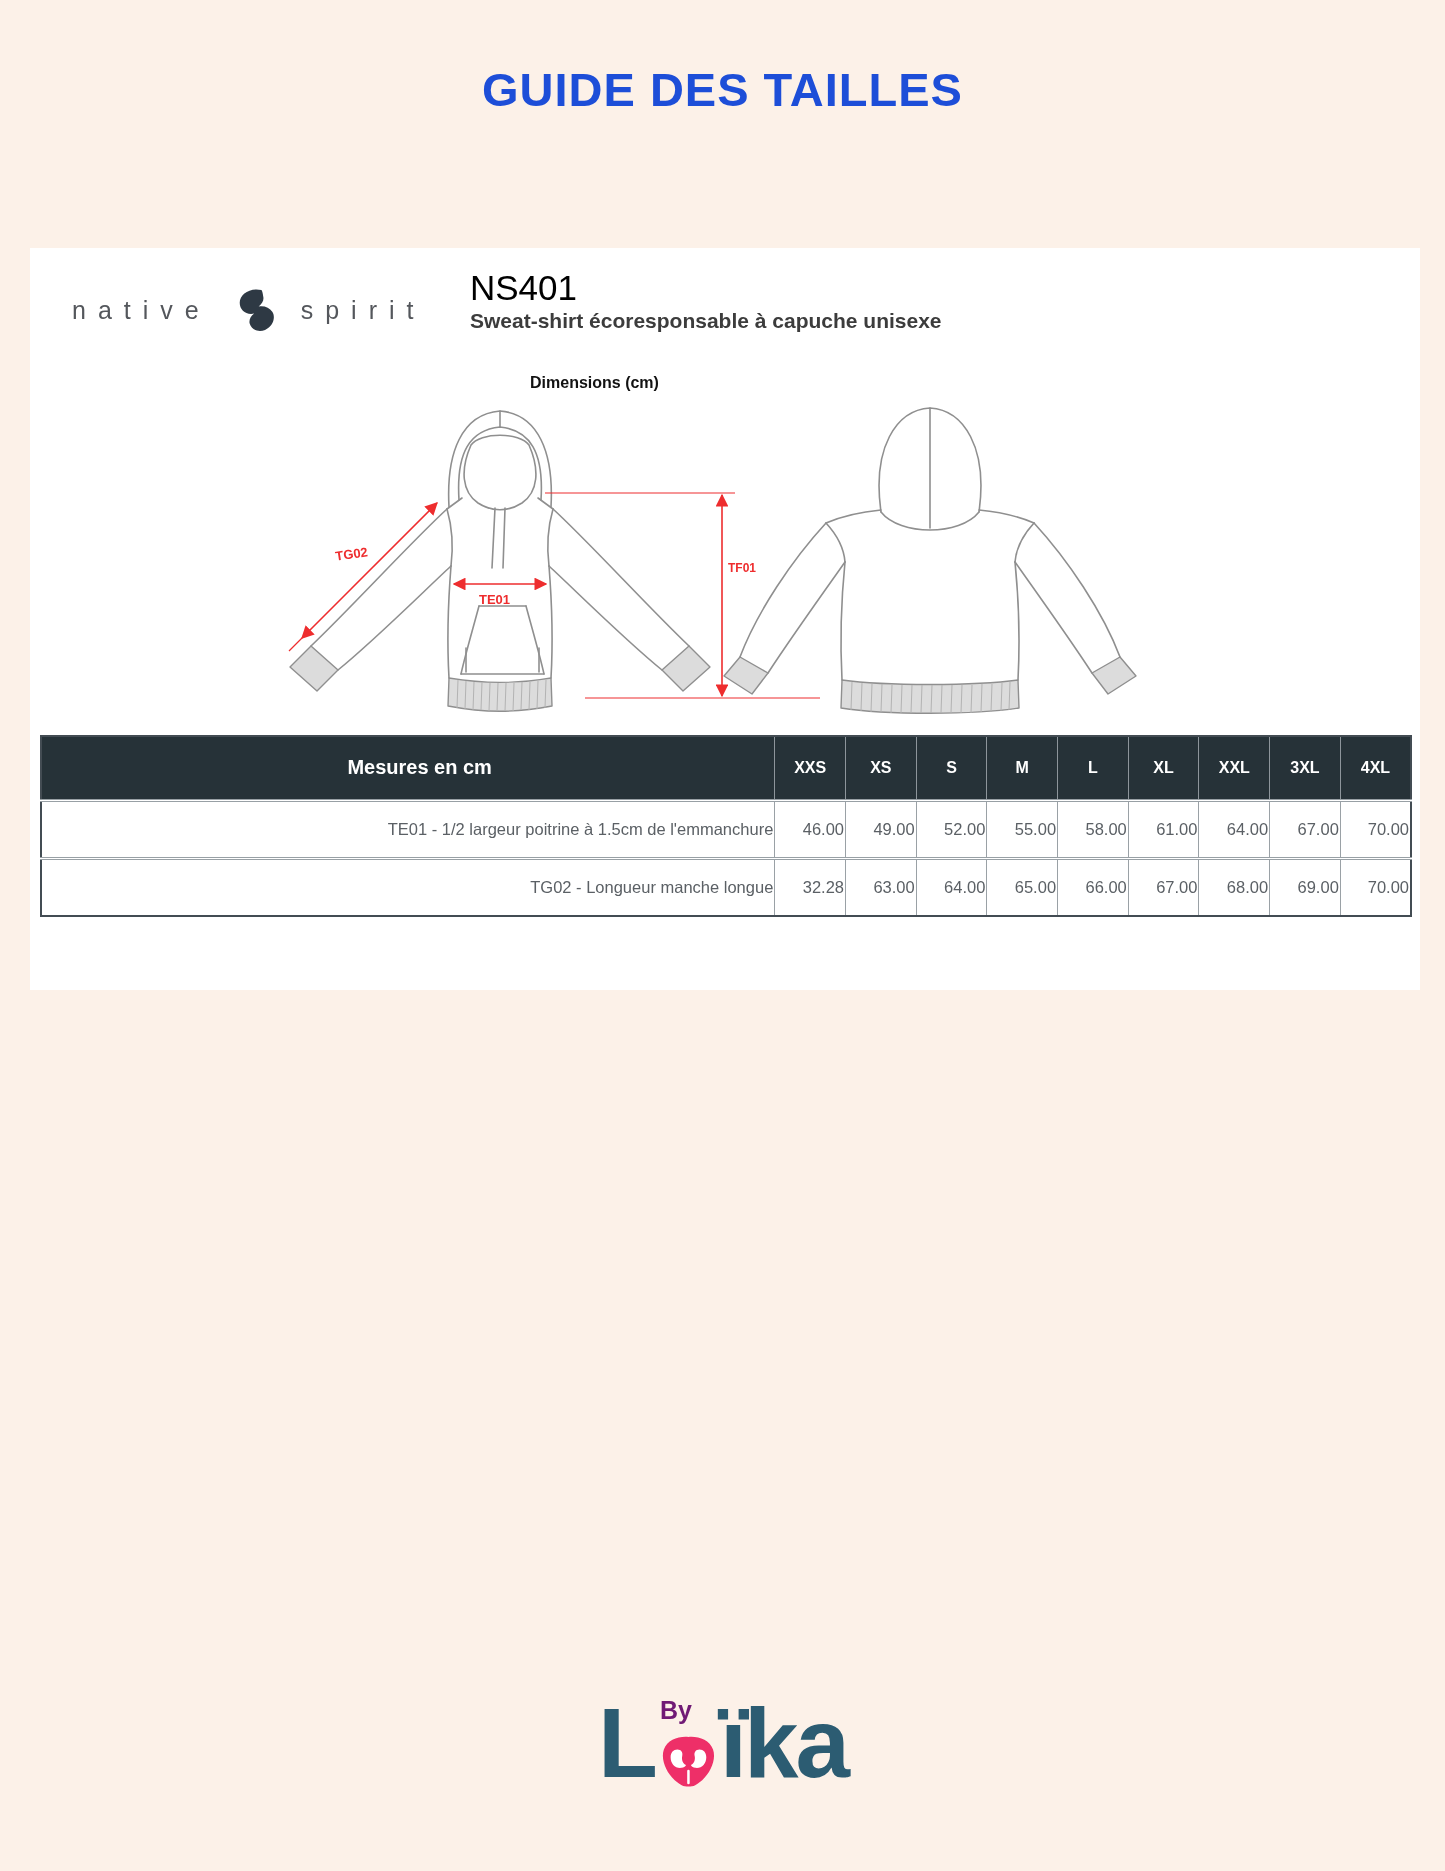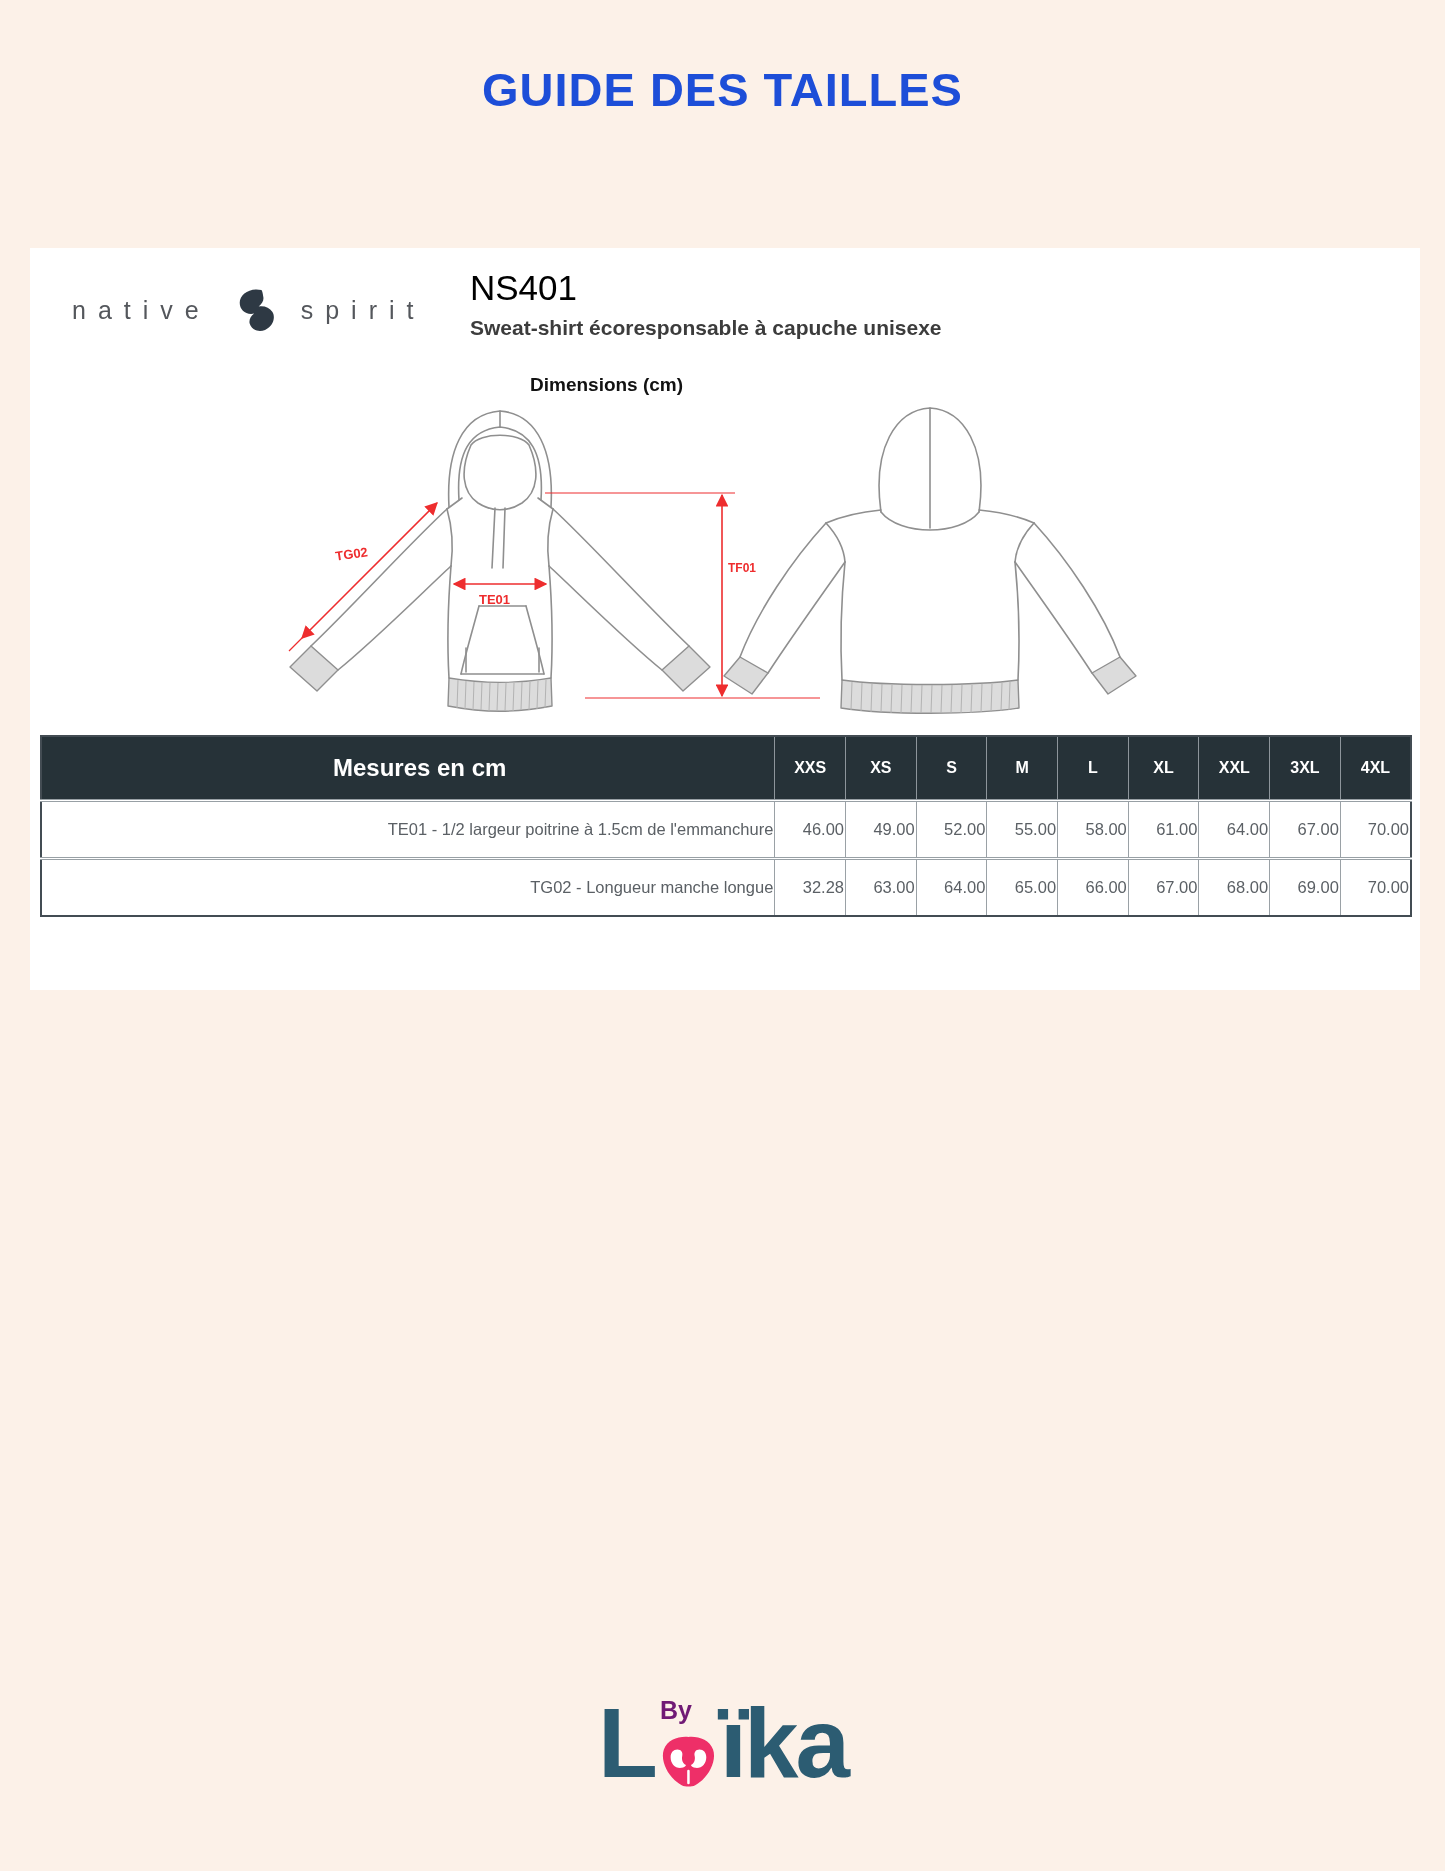--- a/index.html
+++ b/index.html
@@ -22,24 +22,24 @@
     position:absolute;left:42px;top:40px;
     display:flex;align-items:center;gap:26px;
   }
   .ns-logo .word{
     font-size:25px;color:#54575c;letter-spacing:12px;font-weight:400;
   }
   .ns-logo svg{display:block;}
   
   .product{position:absolute;left:440px;top:20px;}
   .product .code{font-size:35px;color:#000000;font-weight:400;}
-  .product .name{font-size:21px;color:#3c3c3c;font-weight:700;margin-top:8px;}
+  .product .name{font-size:21px;color:#3c3c3c;font-weight:700;margin-top:1px;}
   .dim-heading{
     position:absolute;left:500px;top:126px;
-    font-size:19px;font-weight:700;color:#121212;
+    font-size:16px;font-weight:700;color:#121212;
   }
   .drawing{position:absolute;left:170px;top:157px;}
   .drawing .garment{stroke:#8f8f8f;stroke-width:1.6;fill:none;stroke-linecap:round;stroke-linejoin:round;}
   .drawing .fillpart{fill:#dcdcdc;stroke:#8f8f8f;stroke-width:1.4;stroke-linejoin:round;}
   .drawing .rib{stroke:#b3b3b3;stroke-width:1;}
   .drawing .dim{stroke:#ee2d2e;stroke-width:1.6;fill:none;}
   .drawing .dimthin{stroke:#ee2d2e;stroke-width:1.2;fill:none;}
   .drawing text{font:700 13px "Liberation Sans", sans-serif;fill:#ee2d2e;}
   .drawing text.small{font-size:12px;}
   
@@ -48,21 +48,21 @@
     border-collapse:collapse;table-layout:fixed;
     border:2px solid #434c53;
   }
   table.sizes col.size{width:5.16%;}
   table.sizes thead tr{height:64px;}
   table.sizes tbody tr{height:58px;}
   table.sizes th{
     background:#263238;color:#ffffff;font-weight:700;
     border:1px solid #8d959b;text-align:center;vertical-align:middle;
   }
-  table.sizes th.measures{font-size:24px;padding-left:24px;}
+  table.sizes th.measures{font-size:20px;padding-left:24px;}
   table.sizes th.size-h{font-size:16px;}
   table.sizes td{
     border-left:1px solid #9aa1a6;border-right:1px solid #9aa1a6;
     text-align:right;vertical-align:middle;
     font-size:16.5px;color:#5b6065;background:#fff;
   }
   table.sizes tbody tr td{border-top:3px double #98a0a5;}
   
   .loika{
     position:absolute;top:1694px;left:50%;transform:translateX(-50%);

